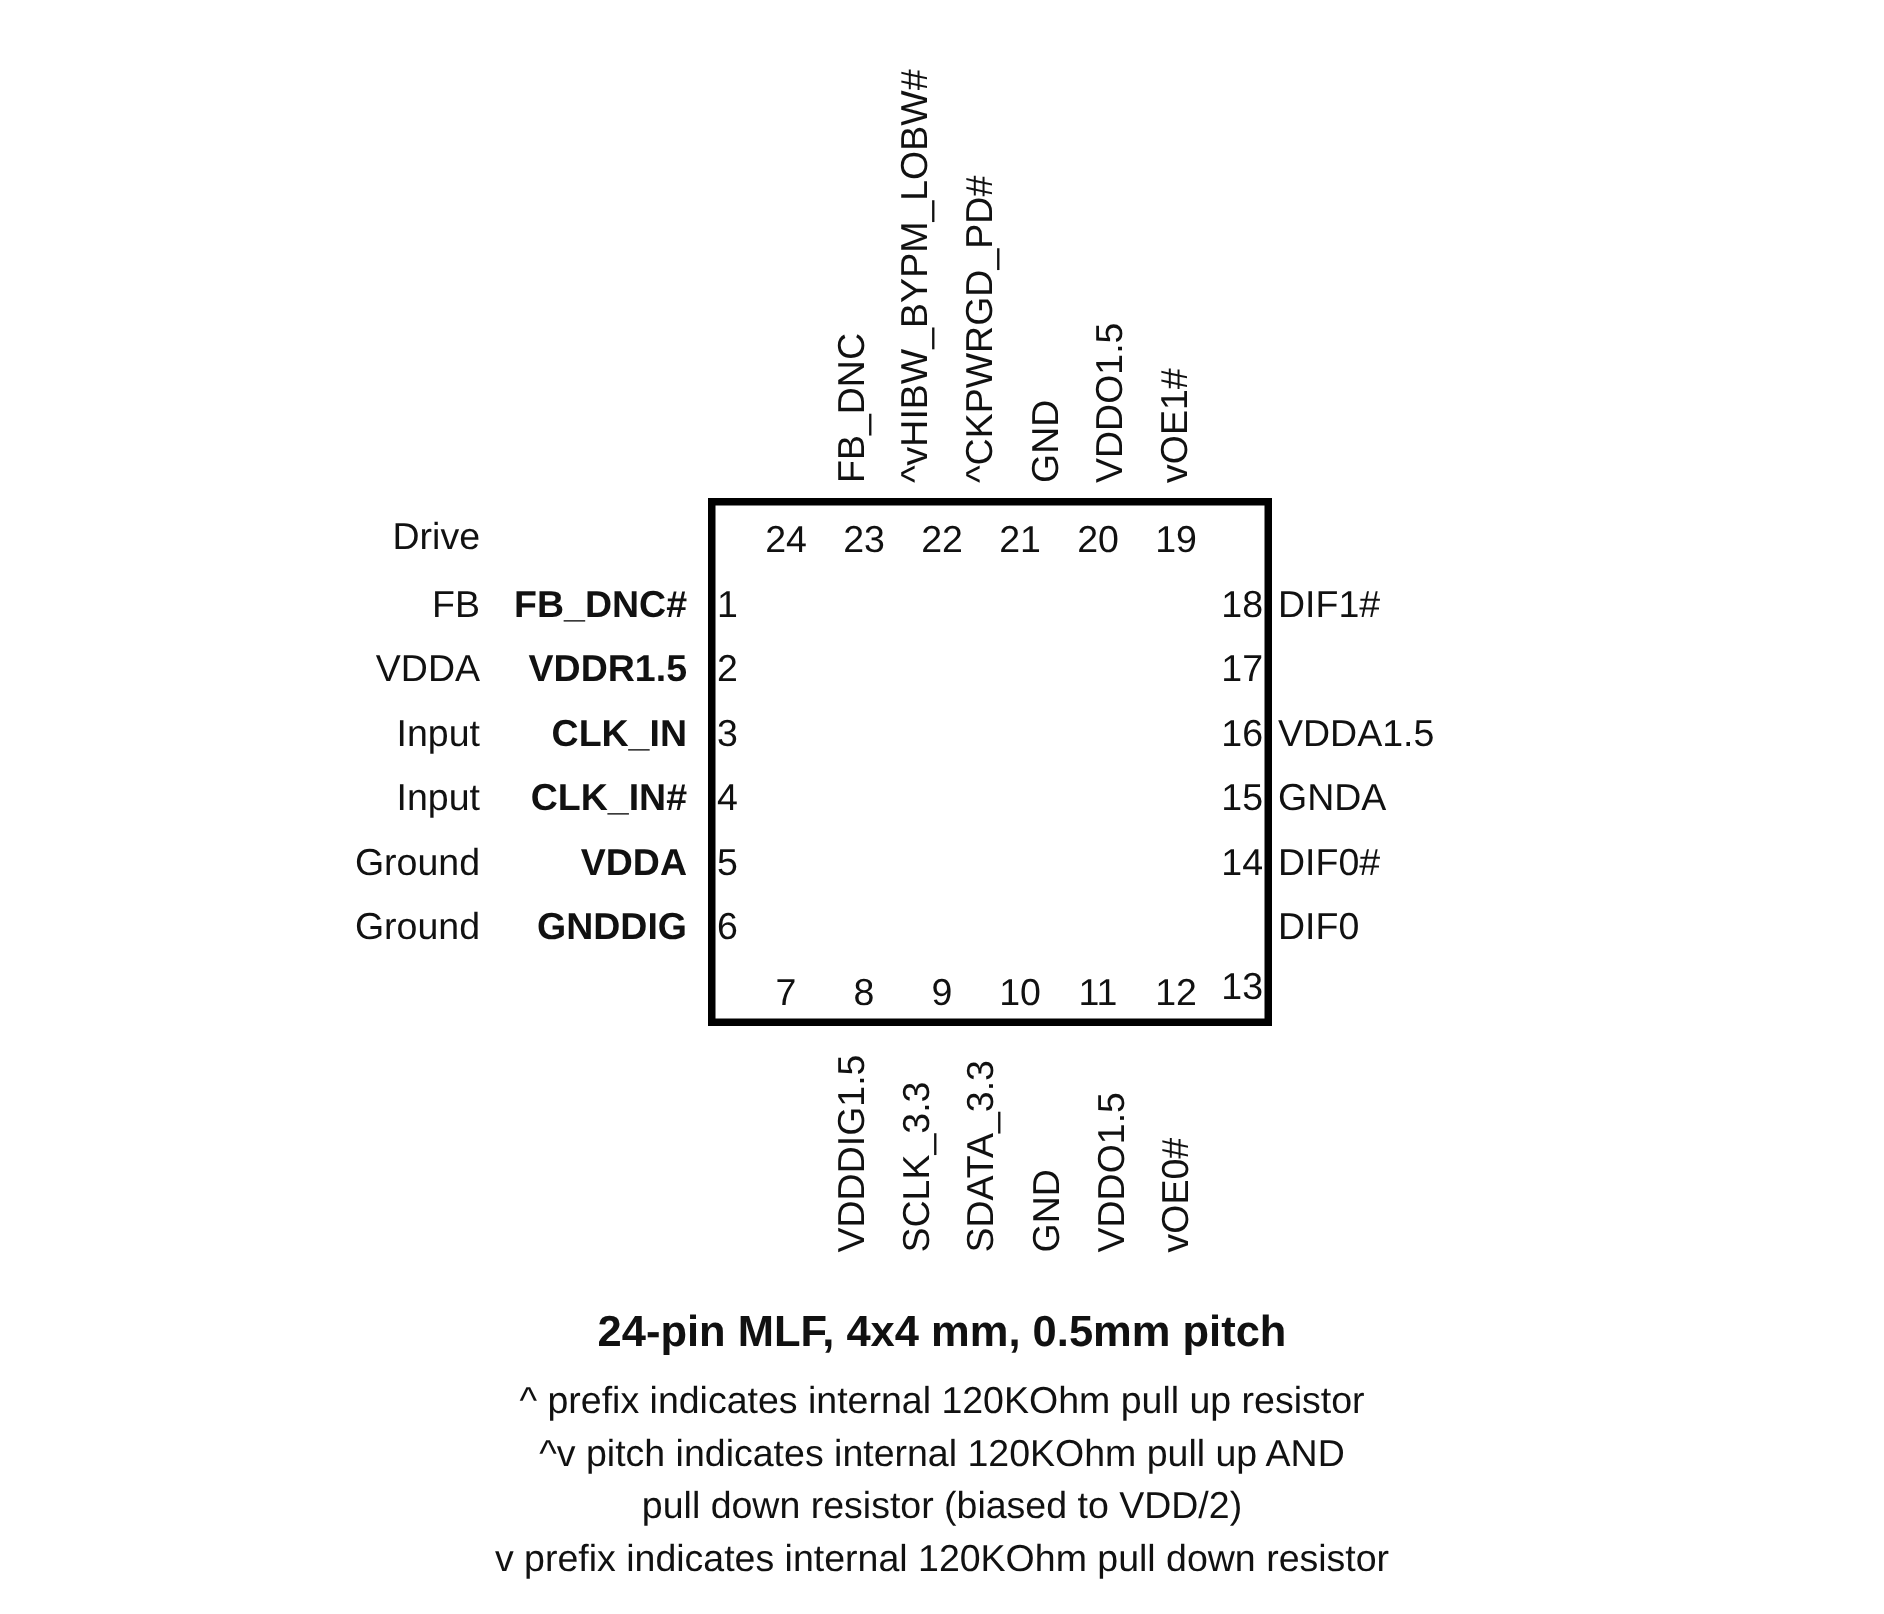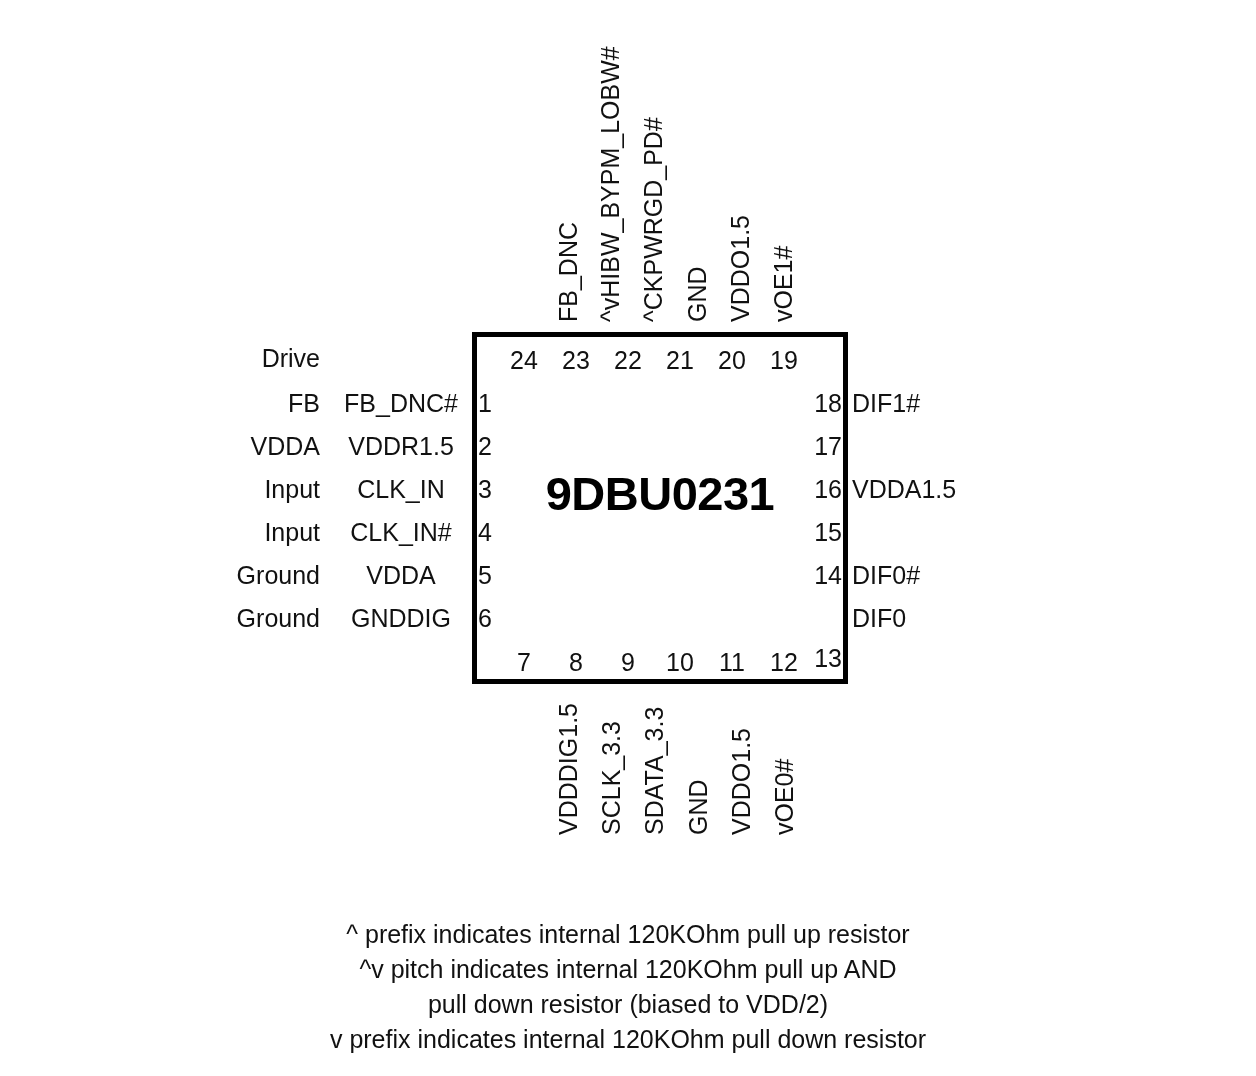--- a/index.html
+++ b/index.html
@@ -76,23 +76,24 @@
     font-size: 25px;
     color: #111;
     white-space: nowrap;
   }
   .left-func {
     left: 180px;
     width: 140px;
     text-align: right;
   }
   .left-signal {
-    left: 330px;
+    left: 316px;
     width: 142px;
-    text-align: center;
+    text-align: right;
+    font-weight: bold;
   }
   .left-pin {
     left: 478px;
     width: 30px;
     text-align: left;
   }
 
   
   .right-pin {
     left: 812px;
@@ -140,21 +141,20 @@
   .caption.n3 { top: 990px; }
   .caption.n4 { top: 1025px; }
 </style>
 </head>
 <body>
 
 <div id="diagram">
 
   <div class="chip-box"></div>
 
-  <div class="chip-name">9DBU0231</div>
 
   <div class="pin-num-row top">
     <span class="cell">24</span>
     <span class="cell">23</span>
     <span class="cell">22</span>
     <span class="cell">21</span>
     <span class="cell">20</span>
     <span class="cell">19</span>
   </div>
 
@@ -206,21 +206,23 @@
 
   <div class="side-row right-pin" style="top:385px;">18</div>
   <div class="side-row right-pin" style="top:428px;">17</div>
   <div class="side-row right-pin" style="top:471px;">16</div>
   <div class="side-row right-pin" style="top:514px;">15</div>
   <div class="side-row right-pin" style="top:557px;">14</div>
   <div class="side-row right-pin" style="top:600px;margin-top:40px;">13</div>
 
   <div class="side-row right-signal" style="top:385px;">DIF1#</div>
   <div class="side-row right-signal" style="top:471px;">VDDA1.5</div>
+  <div class="side-row right-signal" style="top:514px;">GNDA</div>
   <div class="side-row right-signal" style="top:557px;">DIF0#</div>
   <div class="side-row right-signal" style="top:600px;">DIF0</div>
 
+  <div class="caption headline">24-pin MLF, 4x4 mm, 0.5mm pitch</div>
   <div class="caption note n1">^ prefix indicates internal 120KOhm pull up resistor</div>
   <div class="caption note n2">^v pitch indicates internal 120KOhm pull up AND</div>
   <div class="caption note n3">pull down resistor (biased to VDD/2)</div>
   <div class="caption note n4">v prefix indicates internal 120KOhm pull down resistor</div>
 
 </div>
 
 </body></html>

